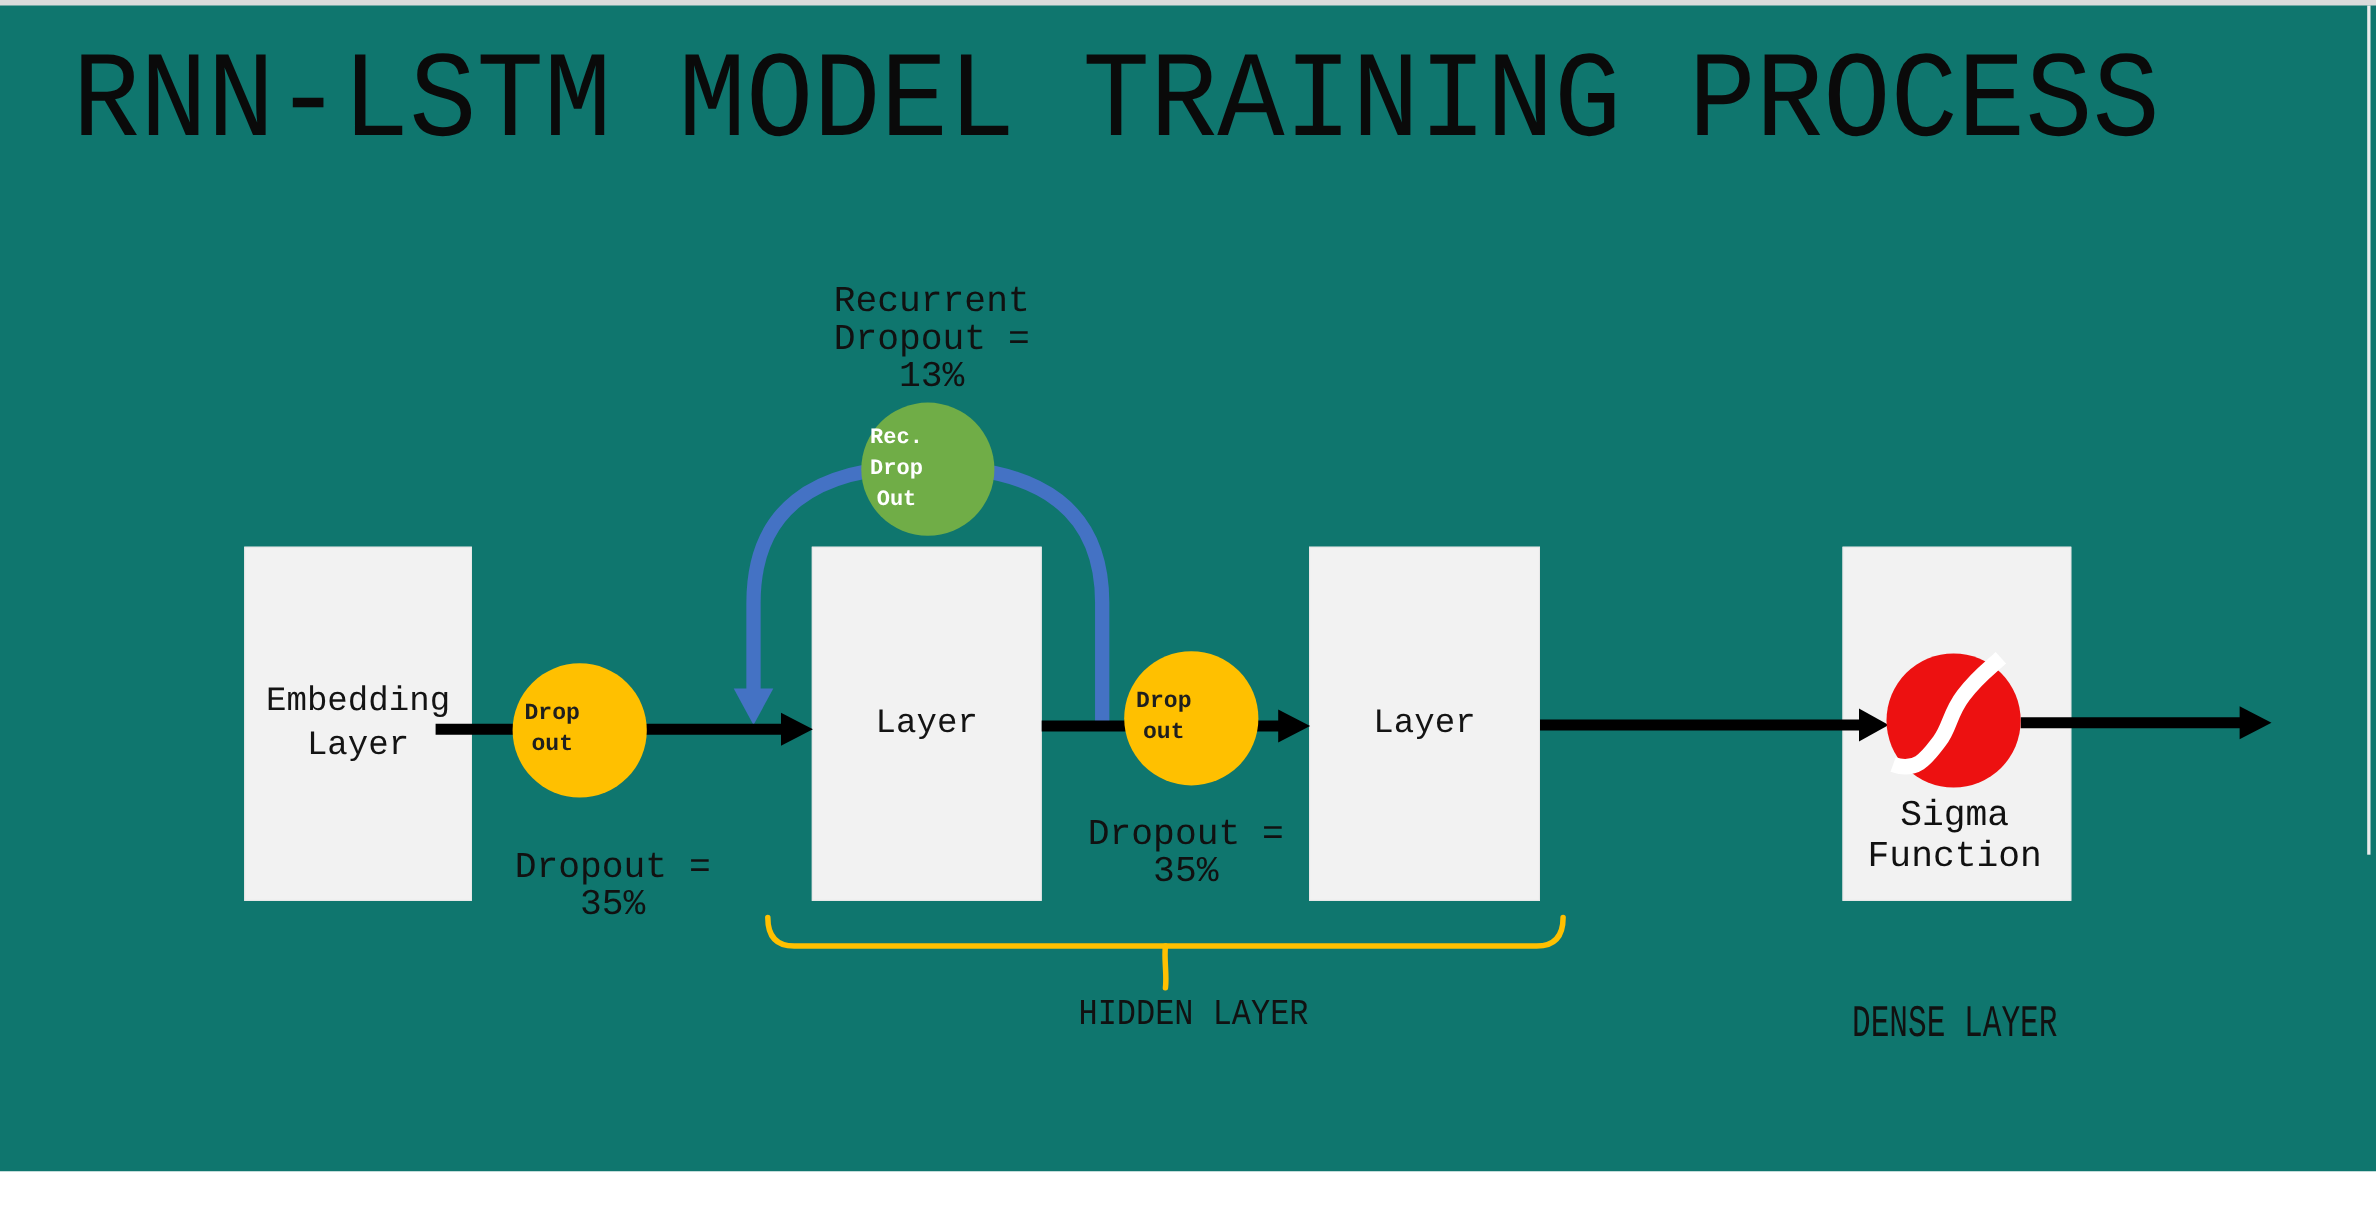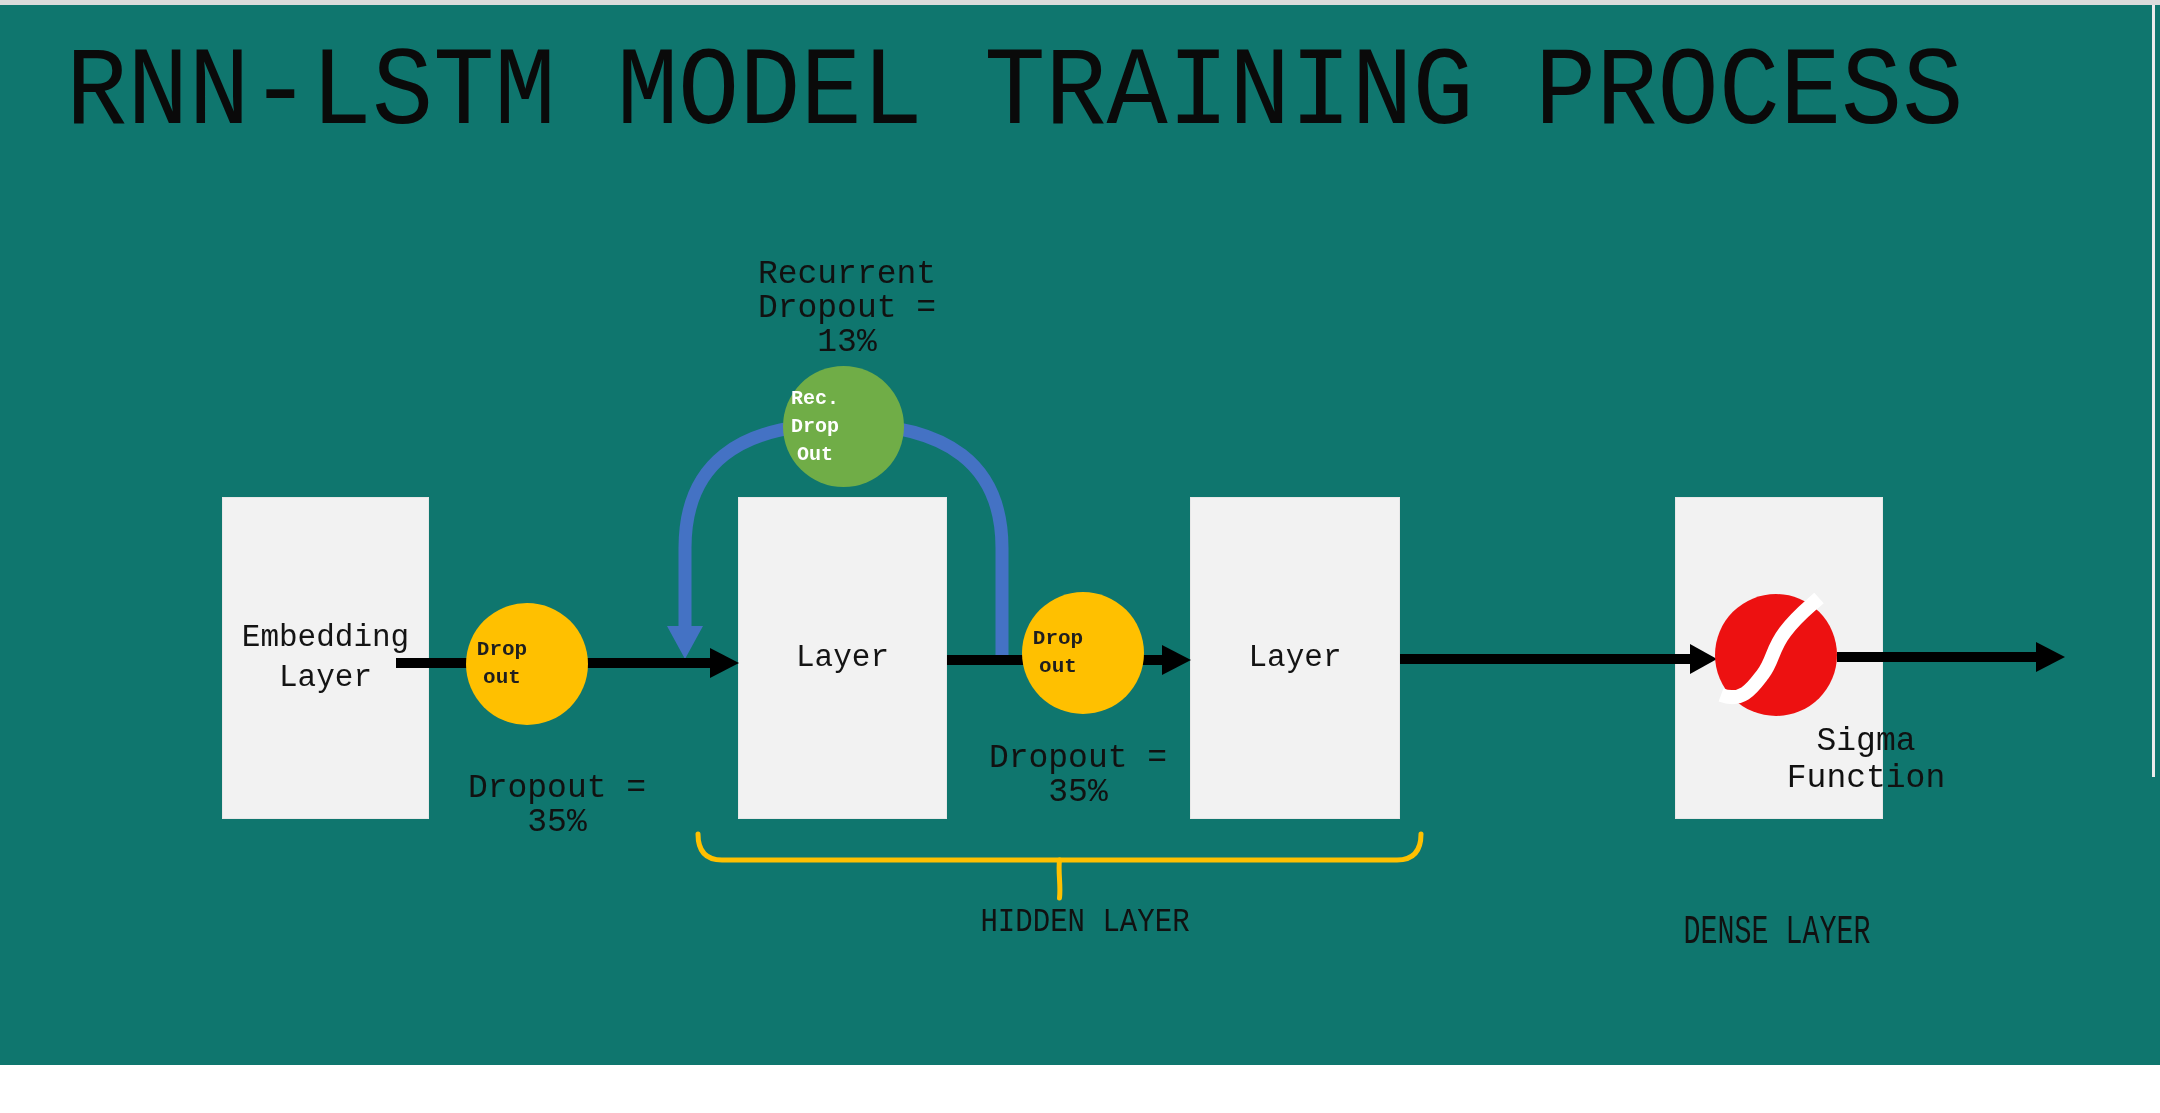--- a/index.html
+++ b/index.html
@@ -35,21 +35,21 @@
   .circle span{display:block;width:72px;}
   .circle-dropout1{left:466px;top:603px;width:122px;height:122px;background:#ffc000;color:#1f1f1f;font-size:21px;line-height:1.35;}
   .circle-dropout2{left:1022px;top:592px;width:122px;height:122px;background:#ffc000;color:#1f1f1f;font-size:21px;line-height:1.35;}
   .circle-recurrent{left:783px;top:366px;width:121px;height:121px;background:#70ad47;color:#ffffff;font-size:20px;line-height:1.4;}
   .circle-recurrent span{width:64px;}
 
   .annot{position:absolute;text-align:center;color:#111111;z-index:4;}
   .annot-recurrent{left:727px;top:258px;width:240px;font-size:33px;line-height:34px;}
   .annot-dropout1{left:437px;top:772px;width:240px;font-size:33px;line-height:34px;}
   .annot-dropout2{left:958px;top:742px;width:240px;font-size:33px;line-height:34px;}
-  .annot-sigma{left:1786px;top:723px;width:160px;font-size:33px;line-height:37px;}
+  .annot-sigma{left:1697px;top:723px;width:160px;font-size:33px;line-height:37px;}
   .annot-hidden{left:935px;top:906px;width:300px;font-size:33px;line-height:34px;transform:scaleX(0.88);}
   .annot-dense{left:1637px;top:912px;width:280px;font-size:41px;line-height:41px;transform:scaleX(0.69);}
 </style>
 </head>
 <body>
 
 <div class="slide">
   <div class="top-bar"></div>
   <div class="right-edge"></div>
 

